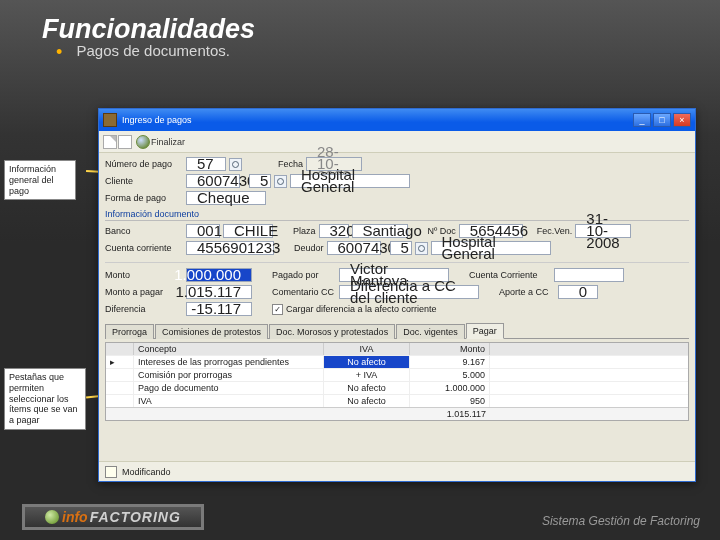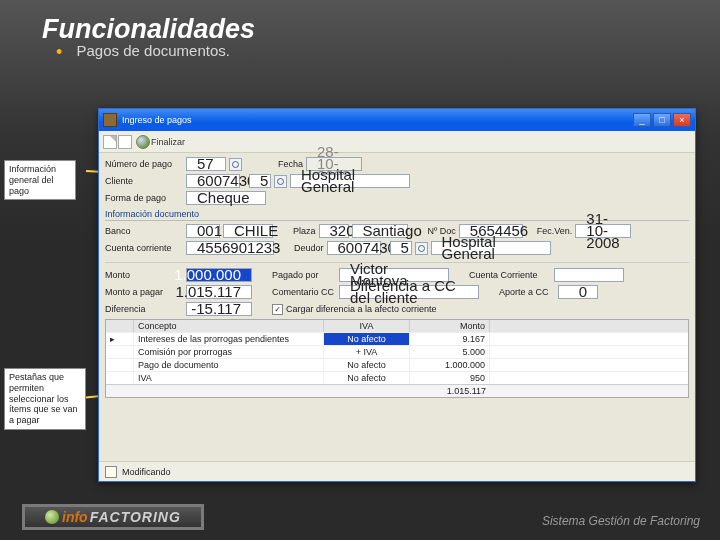--- a/index.html
+++ b/index.html
@@ -174,20 +174,27 @@
     </div>
 
     <div class="row">
       <span class="lbl" style="width:78px">Diferencia</span>
       <div class="inp" style="width:66px;text-align:right;justify-content:flex-end">-15.117</div>
       <span style="width:14px"></span>
       <div class="chk">✓</div>
       <span class="lbl">Cargar diferencia a la afecto corriente</span>
     </div>
 
+    <div class="tabs">
+      <div class="tab">Prorroga</div>
+      <div class="tab">Comisiones de protestos</div>
+      <div class="tab">Doc. Morosos y protestados</div>
+      <div class="tab">Doc. vigentes</div>
+      <div class="tab act">Pagar</div>
+    </div>
 
     <div class="grid">
       <div class="ghdr">
         <div class="c1"></div>
         <div class="c2">Concepto</div>
         <div class="c3">IVA</div>
         <div class="c4">Monto</div>
       </div>
       <div class="grow">
         <div class="c1">▸</div>

